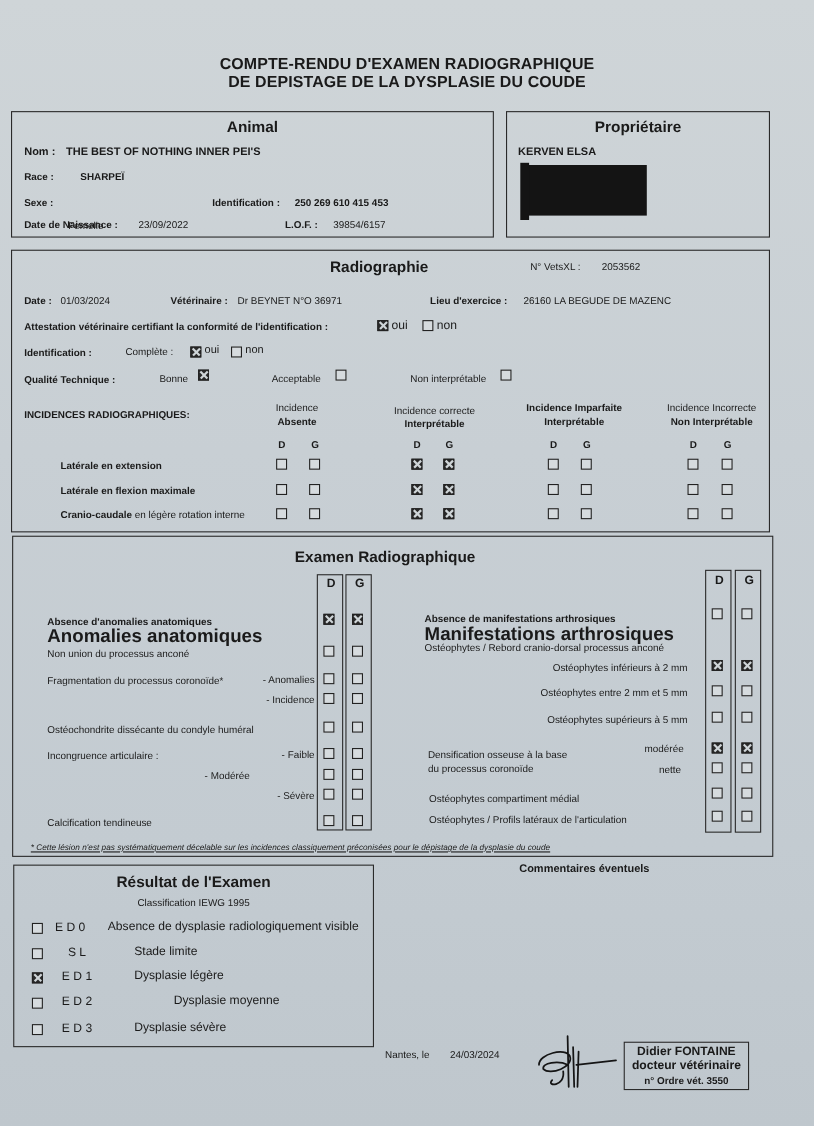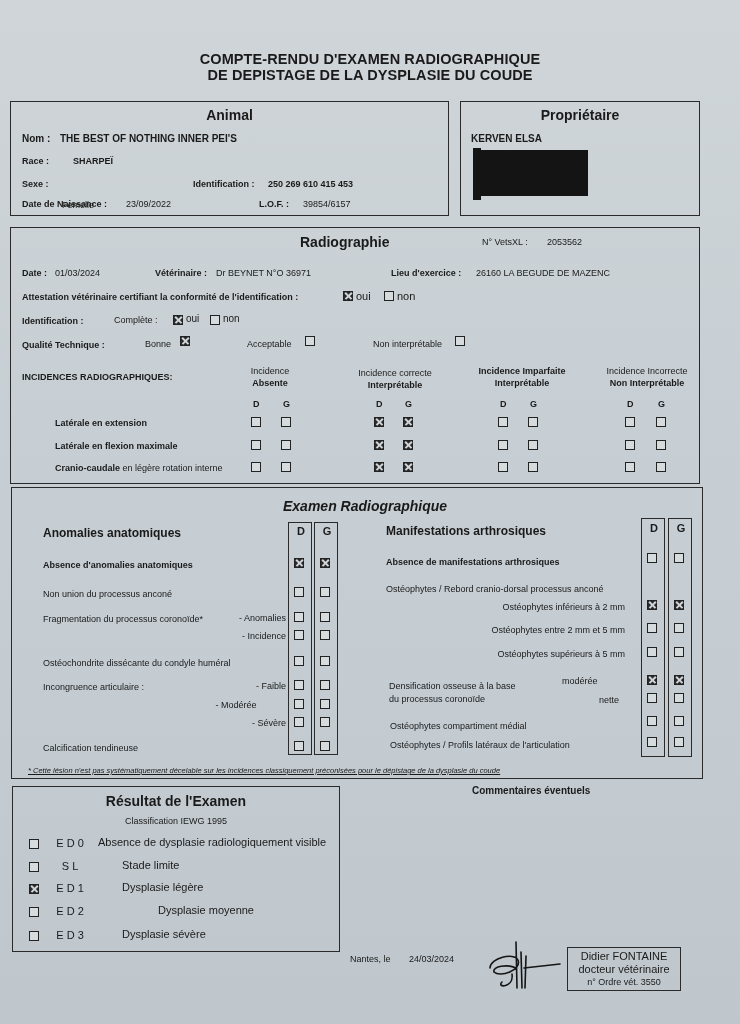--- a/index.html
+++ b/index.html
@@ -6,32 +6,32 @@
   body {
     width:740px; height:1024px; position:relative; overflow:hidden;
     background: linear-gradient(180deg, #cfd5d8 0%, #c8cfd4 40%, #c3cbd1 75%, #bfc7cd 100%);
     font-family: "Liberation Sans", sans-serif; color:#1a1a1a;
   }
   .abs { position:absolute; white-space:nowrap; }
   .box { position:absolute; border:1.6px solid #2a2a2a; }
   .title { font-weight:bold; font-size:14.5px; text-align:center; width:740px; left:0; letter-spacing:0.1px; }
   .h { font-weight:bold; font-size:14px; }
   .b { font-weight:bold; }
-  .s9 { font-size:9px; } .s10 { font-size:10px; } .s11 { font-size:11px; } .s12 { font-size:12px; }
+  .s9 { font-size:9px; } .s10 { font-size:10px; } .s11 { font-size:11px; } .s12 { font-size:17px;margin-top:43px; }
   .cb { position:absolute; width:8px; height:8px; border:1.5px solid #222; background:#d6dbde; }
   .cb.x { background:#2a2a2a; }
   .cb.x::before, .cb.x::after {
     content:""; position:absolute; left:-0.5px; top:3.2px; width:9px; height:1.5px; background:#cfd5d8;
   }
   .cb.x::before { transform:rotate(45deg); }
   .cb.x::after { transform:rotate(-45deg); }
   .col { position:absolute; border:1.5px solid #2a2a2a; }
   .redact { position:absolute; background:#141414; }
   .foot { font-size:7.5px; font-style:italic; text-decoration:underline; }
-  .sigbox { position:absolute; border:1.5px solid #2a2a2a; text-align:center; font-size:11px; line-height:13px; padding-top:2px; }
+  .sigbox { position:absolute; border:1.5px solid #2a2a2a; text-align:center; font-size:11px; line-height:13px; padding-top:2px;font-weight:bold; }
 </style>
 </head>
 <body>
 
 <div class="abs title" style="top:51px;">COMPTE-RENDU D'EXAMEN RADIOGRAPHIQUE</div>
 <div class="abs title" style="top:67px;">DE DEPISTAGE DE LA DYSPLASIE DU COUDE</div>
 
 <div class="box" style="left:10px;top:101px;width:437px;height:113px;"></div>
 <div class="abs h" style="left:10px;top:107px;width:439px;text-align:center;">Animal</div>
 <div class="abs s10 b" style="left:22px;top:133px;">Nom :</div>
@@ -131,21 +131,21 @@
     <div class="cb" style="left: 281px; top: 462px;"></div>
     <div class="cb x" style="left: 374px; top: 462px;"></div>
     <div class="cb x" style="left: 403px; top: 462px;"></div>
     <div class="cb" style="left: 498px; top: 462px;"></div>
     <div class="cb" style="left: 528px; top: 462px;"></div>
     <div class="cb" style="left: 625px; top: 462px;"></div>
     <div class="cb" style="left: 656px; top: 462px;"></div>
   </div>
 
 <div class="box" style="left:11px;top:487px;width:690px;height:290px;"></div>
-<div class="abs h" style="left:283px;top:498px;font-style:italic;">Examen Radiographique</div>
+<div class="abs h" style="left:268px;top:498px;">Examen Radiographique</div>
 
 <div class="abs s12 b" style="left:43px;top:526px;">Anomalies anatomiques</div>
 <div class="col" style="left:288px;top:522px;width:22px;height:231px;"></div>
 <div class="col" style="left:314px;top:522px;width:22px;height:231px;"></div>
 <div class="abs s11 b" style="left:289px;top:525px;width:24px;text-align:center;">D</div>
 <div class="abs s11 b" style="left:315px;top:525px;width:24px;text-align:center;">G</div>
 <div id="anomalies-rows">
     <div class="abs s9 b" style="left: 43px; top: 560px;">Absence d'anomalies anatomiques</div>
     <div class="cb x" style="left: 294px; top: 558px;"></div>
     <div class="cb x" style="left: 320px; top: 558px;"></div>
@@ -159,21 +159,21 @@
     <div class="abs s9" style="left: 186px; width: 100px; text-align: right; top: 631px;">- Incidence</div>
     <div class="cb" style="left: 294px; top: 630px;"></div>
     <div class="cb" style="left: 320px; top: 630px;"></div>
     <div class="abs s9" style="left: 43px; top: 658px;">Ostéochondrite dissécante du condyle huméral</div>
     <div class="cb" style="left: 294px; top: 656px;"></div>
     <div class="cb" style="left: 320px; top: 656px;"></div>
     <div class="abs s9" style="left: 43px; top: 682px;">Incongruence articulaire :</div>
     <div class="abs s9" style="left: 186px; width: 100px; text-align: right; top: 681px;">- Faible</div>
     <div class="cb" style="left: 294px; top: 680px;"></div>
     <div class="cb" style="left: 320px; top: 680px;"></div>
-    <div class="abs s9" style="left: 186px; width: 100px; text-align: center; top: 700px;">- Modérée</div>
+    <div class="abs s9" style="left: 186px; width: 100px; text-align: left; top: 700px;">- Modérée</div>
     <div class="cb" style="left: 294px; top: 699px;"></div>
     <div class="cb" style="left: 320px; top: 699px;"></div>
     <div class="abs s9" style="left: 186px; width: 100px; text-align: right; top: 718px;">- Sévère</div>
     <div class="cb" style="left: 294px; top: 717px;"></div>
     <div class="cb" style="left: 320px; top: 717px;"></div>
     <div class="abs s9" style="left: 43px; top: 743px;">Calcification tendineuse</div>
     <div class="cb" style="left: 294px; top: 741px;"></div>
     <div class="cb" style="left: 320px; top: 741px;"></div>
   </div>
 
@@ -193,42 +193,42 @@
 <div class="cb x" style="left:674px;top:600px;"></div>
 <div class="abs s9" style="left:430px;top:625px;width:195px;text-align:right;">Ostéophytes entre 2 mm et 5 mm</div>
 <div class="cb" style="left:647px;top:623px;"></div>
 <div class="cb" style="left:674px;top:623px;"></div>
 <div class="abs s9" style="left:430px;top:649px;width:195px;text-align:right;">Ostéophytes supérieurs à 5 mm</div>
 <div class="cb" style="left:647px;top:647px;"></div>
 <div class="cb" style="left:674px;top:647px;"></div>
 
 <div class="abs s9" style="left:389px;top:681px;">Densification osseuse à la base</div>
 <div class="abs s9" style="left:389px;top:694px;">du processus coronoïde</div>
-<div class="abs s9" style="left:562px;top:676px;">modérée</div>
+<div class="abs s9" style="left:586px;top:676px;">modérée</div>
 <div class="cb x" style="left:647px;top:675px;"></div>
 <div class="cb x" style="left:674px;top:675px;"></div>
 <div class="abs s9" style="left:599px;top:695px;">nette</div>
 <div class="cb" style="left:647px;top:693px;"></div>
 <div class="cb" style="left:674px;top:693px;"></div>
 
 <div class="abs s9" style="left:390px;top:721px;">Ostéophytes compartiment médial</div>
 <div class="cb" style="left:647px;top:716px;"></div>
 <div class="cb" style="left:674px;top:716px;"></div>
 <div class="abs s9" style="left:390px;top:740px;">Ostéophytes / Profils latéraux de l'articulation</div>
 <div class="cb" style="left:647px;top:737px;"></div>
 <div class="cb" style="left:674px;top:737px;"></div>
 
 <div class="abs foot" style="left:28px;top:766px;">* Cette lésion n'est pas systématiquement décelable sur les incidences classiquement préconisées pour le dépistage de la dysplasie du coude</div>
 
 <div class="box" style="left:12px;top:786px;width:326px;height:164px;"></div>
 <div class="abs h" style="left:12px;top:793px;width:328px;text-align:center;">Résultat de l'Examen</div>
 <div class="abs s9" style="left:12px;top:816px;width:328px;text-align:center;">Classification IEWG 1995</div>
 <div id="resultat-rows">
     <div class="cb" style="left: 29px; top: 839px;"></div>
-    <div class="abs s11" style="left: 50px; width: 40px; text-align: center; top: 837px;">E D 0</div>
+    <div class="abs s11" style="left: 50px; width: 40px; text-align: left; top: 837px;">E D 0</div>
     <div class="abs s11" style="left: 98px; top: 836px;">Absence de dysplasie radiologiquement visible</div>
     <div class="cb" style="left: 29px; top: 862px;"></div>
     <div class="abs s11" style="left: 50px; width: 40px; text-align: center; top: 860px;">S L</div>
     <div class="abs s11" style="left: 122px; top: 859px;">Stade limite</div>
     <div class="cb x" style="left: 29px; top: 884px;"></div>
     <div class="abs s11" style="left: 50px; width: 40px; text-align: center; top: 882px;">E D 1</div>
     <div class="abs s11" style="left: 122px; top: 881px;">Dysplasie légère</div>
     <div class="cb" style="left: 29px; top: 907px;"></div>
     <div class="abs s11" style="left: 50px; width: 40px; text-align: center; top: 905px;">E D 2</div>
     <div class="abs s11" style="left: 122px; top: 904px; padding-left: 36px;">Dysplasie moyenne</div>

